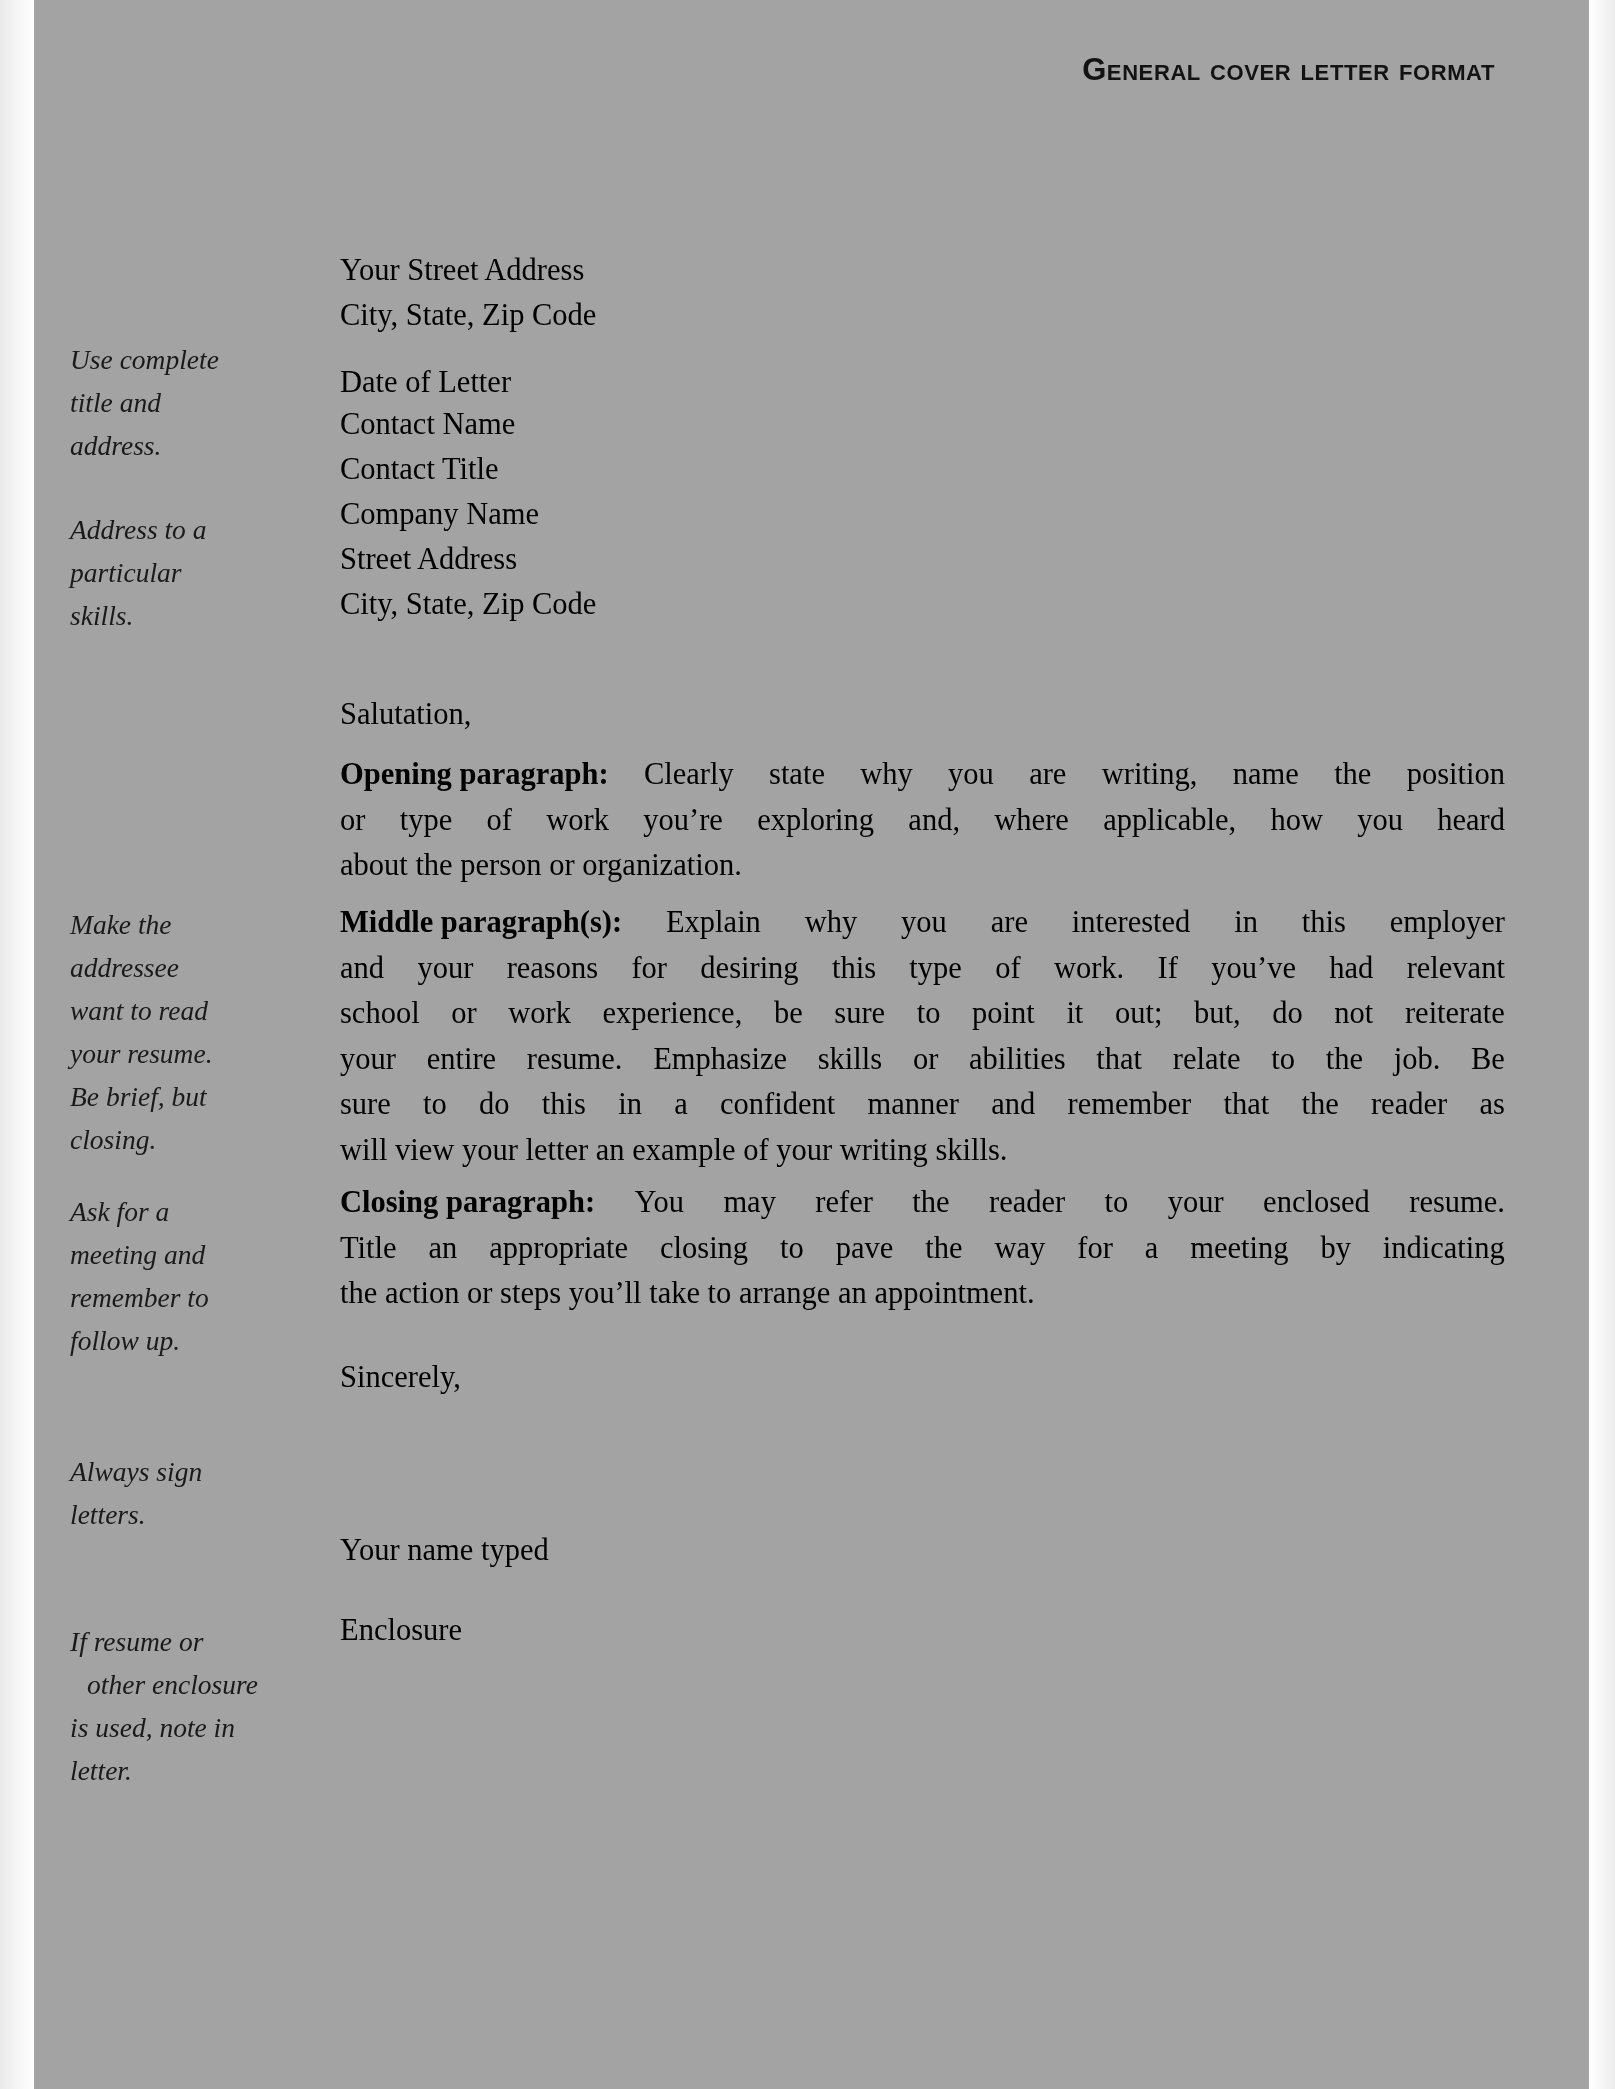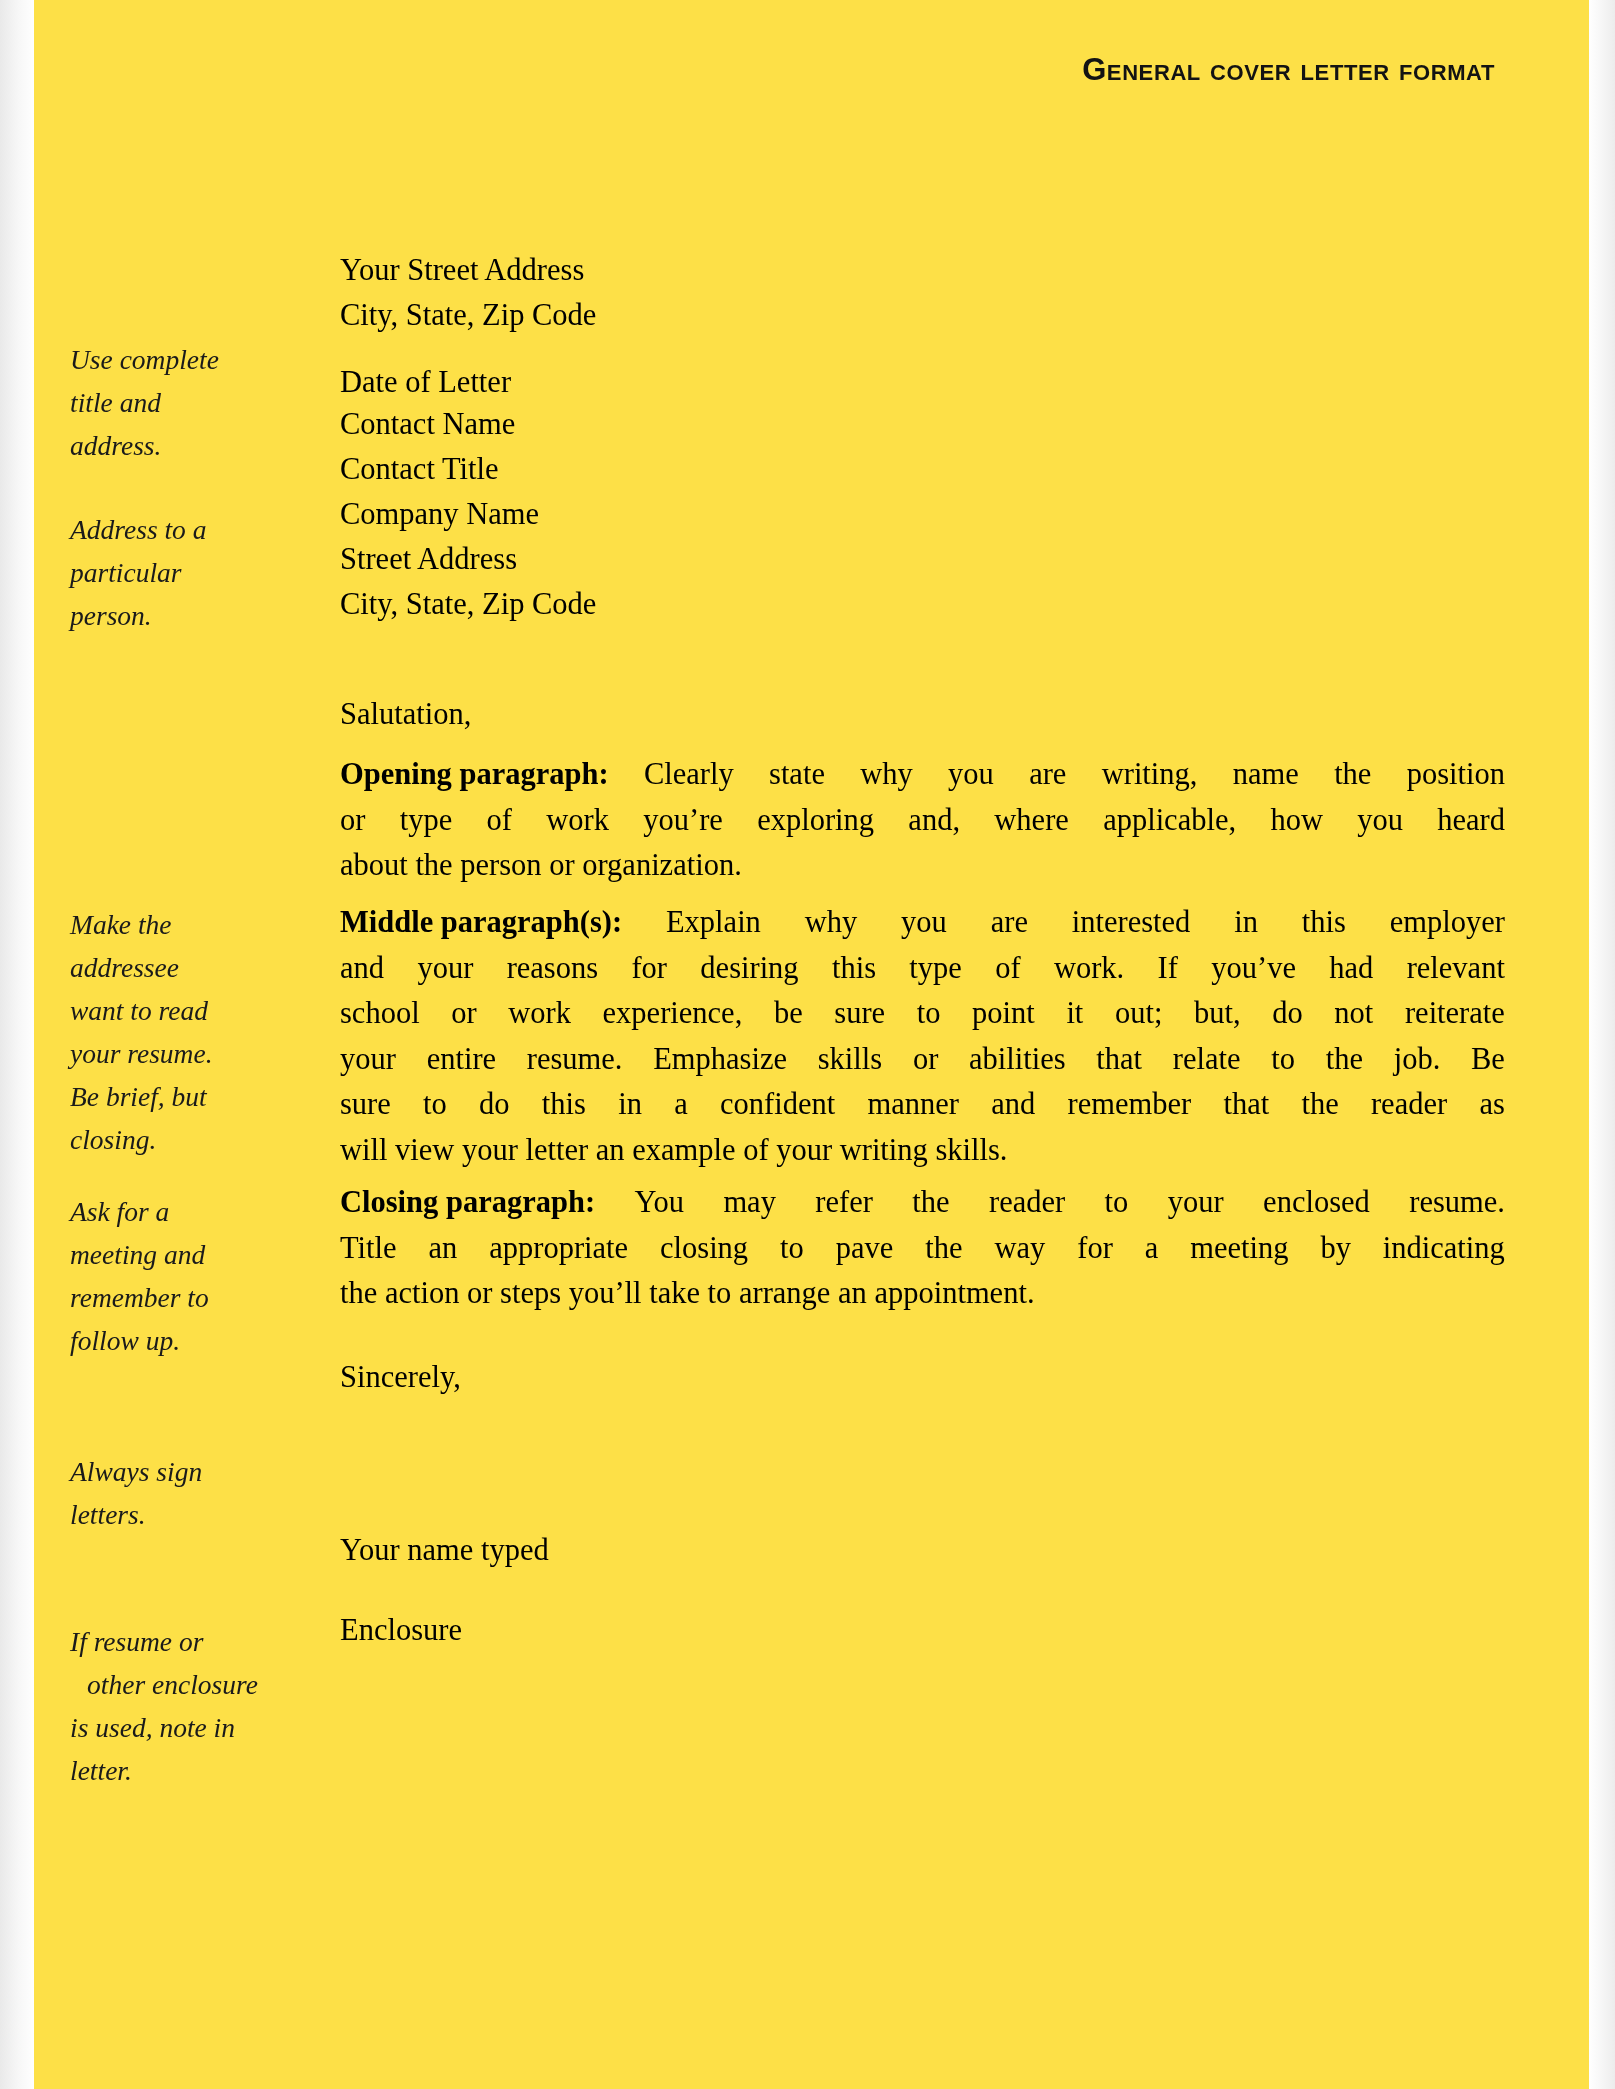--- a/index.html
+++ b/index.html
@@ -10,21 +10,21 @@
   }
   body {
     font-family: "Liberation Serif", "DejaVu Serif", serif;
     color: #000000;
   }
 
   .page {
     position: relative;
     width: 1615px;
     height: 2089px;
-    background: #fde047;
+    background: #a3a3a3;
     overflow: hidden;
     box-sizing: border-box;
   }
 
   
   .page::before {
     content: "";
     position: absolute;
     top: 0; left: 0;
     width: 34px; height: 100%;
@@ -110,21 +110,21 @@
 
   <div class="margin-notes">
       <div class="margin-note" style="top: 338px;">
         <span style="display: block;">Use complete</span>
         <span style="display: block;">title and</span>
         <span style="display: block;">address.</span>
       </div>
       <div class="margin-note" style="top: 508px;">
         <span style="display: block;">Address to a</span>
         <span style="display: block;">particular</span>
-        <span style="display: block;">person.</span>
+        <span style="display: block;">skills.</span>
       </div>
       <div class="margin-note" style="top: 895px; margin-top: 8px;">
         <span style="display: block;">Make the</span>
         <span style="display: block;">addressee</span>
         <span style="display: block;">want to read</span>
         <span style="display: block;">your resume.</span>
         <span style="display: block;">Be brief, but</span>
         <span style="display: block;">closing.</span>
       </div>
       <div class="margin-note" style="top: 1190px;">

